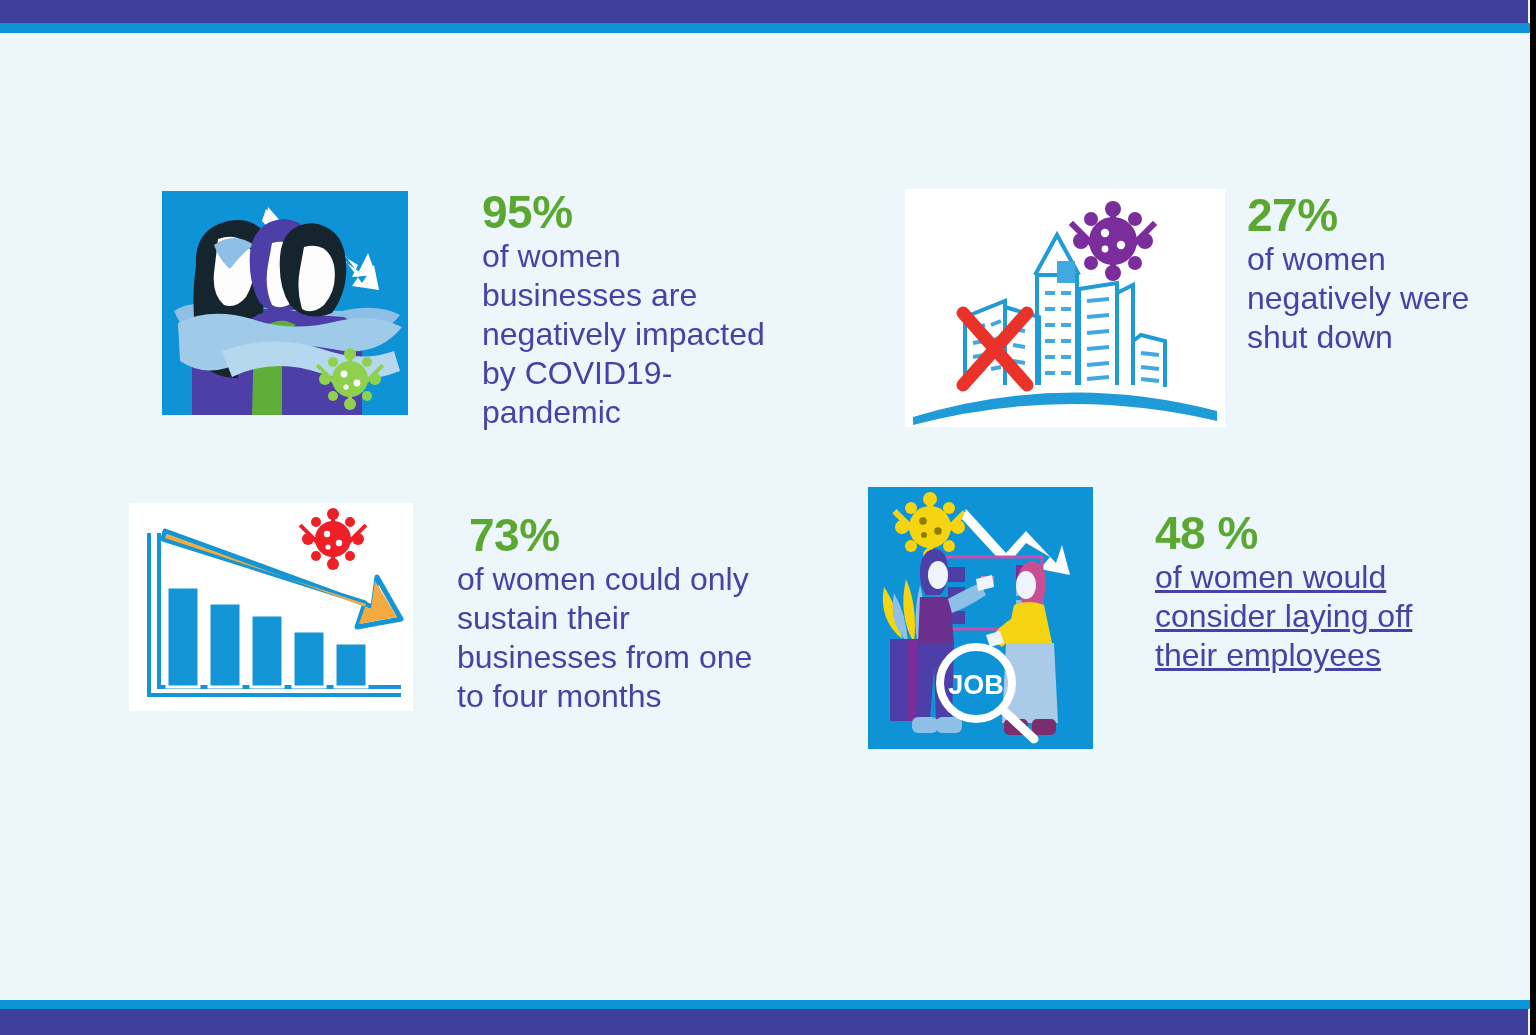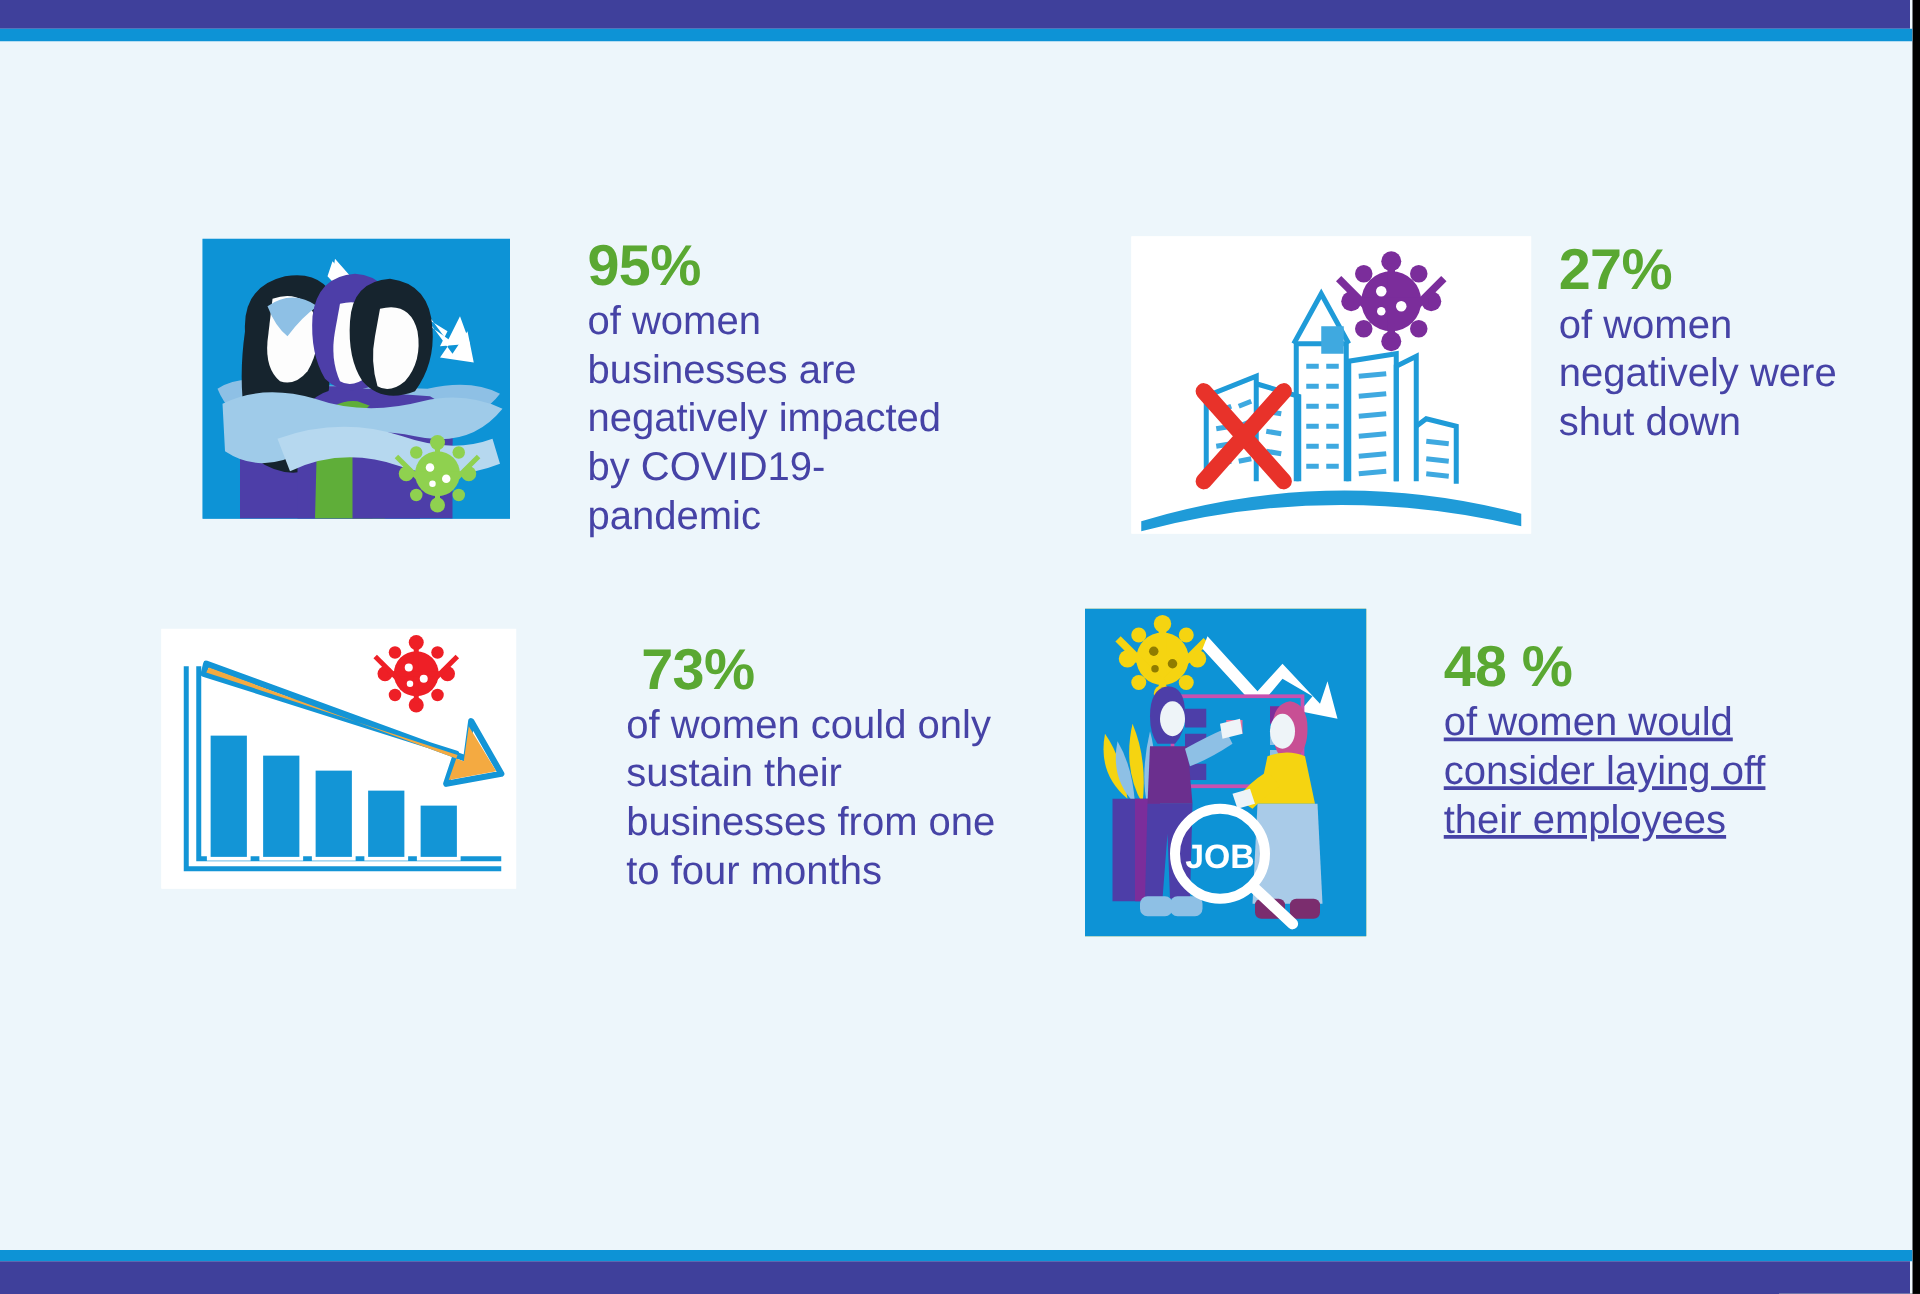--- a/index.html
+++ b/index.html
@@ -66,37 +66,37 @@
     letter-spacing: -0.5px;
     line-height: 1.0;
     white-space: nowrap;
   }
   .desc {
     color: #4643a6;
     line-height: 1.22;
   }
 
   
-  #stat-1 { left: 162px; top: 191px; }
+  #stat-1 { left: 162px; top: 191px; gap: 12px; }
   #stat-1 .figure-box { width: 246px; height: 224px; background: #0d93d6; }
   #stat-1 .text-col { margin-left: 62px; margin-top: -2px; width: 300px; }
   #stat-1 .pct { font-size: 46px; }
   #stat-1 .desc { font-size: 32px; margin-top: 2px; }
 
   
   #stat-2 { left: 858px; top: 189px; padding-left: 47px; }
   #stat-2 .figure-box { width: 320px; height: 238px; background: #ffffff; }
   #stat-2 .text-col { margin-left: 22px; margin-top: 3px; width: 290px; }
   #stat-2 .pct { font-size: 46px; }
   #stat-2 .desc { font-size: 32px; margin-top: 2px; }
 
   
   #stat-3 { left: 129px; top: 503px; }
   #stat-3 .figure-box { width: 284px; height: 208px; background: #ffffff; }
-  #stat-3 .text-col { margin-left: 88px; margin-top: 9px; width: 300px; }
+  #stat-3 .text-col { margin-left: 44px; margin-top: 9px; width: 300px; }
   #stat-3 .pct { font-size: 46px; margin-left: 12px; }
   #stat-3 .desc { font-size: 32px; margin-top: 2px; }
 
   
   #stat-4 { left: 868px; top: 487px; }
   #stat-4 .figure-box { width: 225px; height: 262px; background: #15803d; }
   #stat-4 .text-col { margin-left: 62px; margin-top: 23px; width: 300px; }
   #stat-4 .pct { font-size: 46px; }
   #stat-4 .desc { font-size: 32px; margin-top: 2px; text-decoration: underline; }
 

